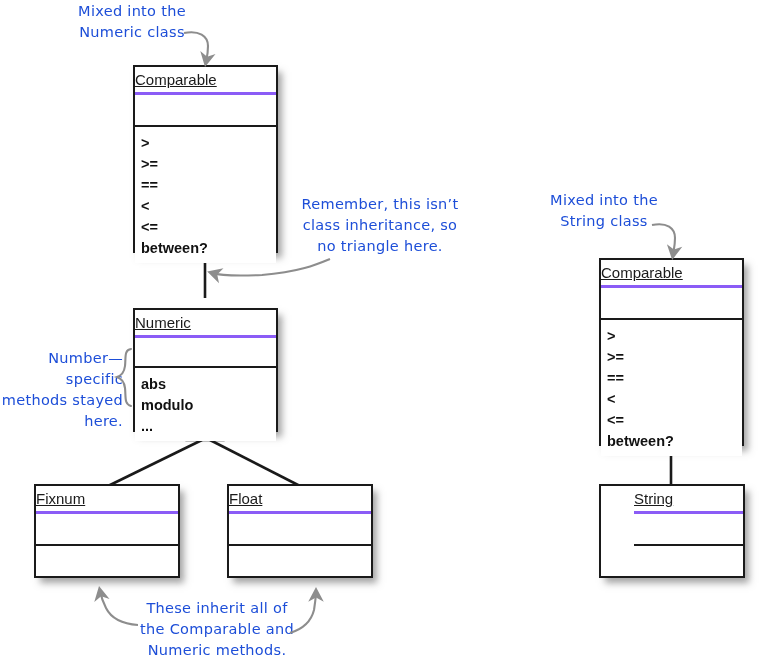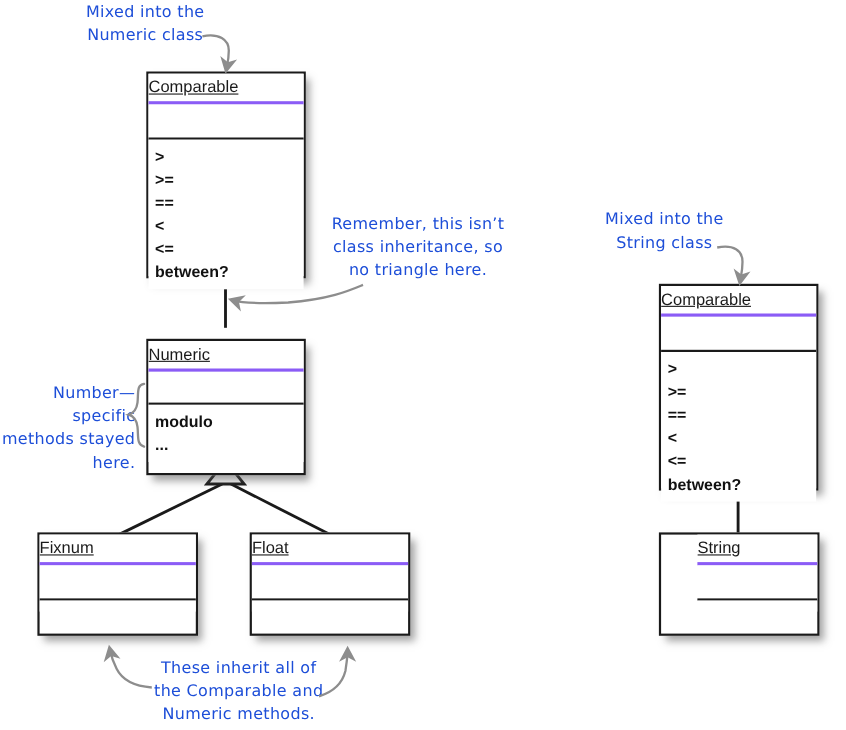--- a/index.html
+++ b/index.html
@@ -114,20 +114,21 @@
       <div class="m">&lt;</div>
       <div class="m">&lt;=</div>
       <div class="m">between?</div>
     </div>
   </div>
 
   <div class="uml-box" style="left:133px; top:308px; width:145px; height:124px;">
     <div class="uml-title">Numeric</div>
     <div class="uml-attrs" style="height:30px;"></div>
     <div class="uml-methods">
+      <div class="m">abs</div>
       <div class="m">modulo</div>
       <div class="m">...</div>
     </div>
   </div>
 
   <div class="uml-box" style="left:227px; top:484px; width:146px; height:94px;">
     <div class="uml-title">Float</div>
     <div class="uml-attrs" style="height:32px;"></div>
     <div class="uml-methods"></div>
   </div>

